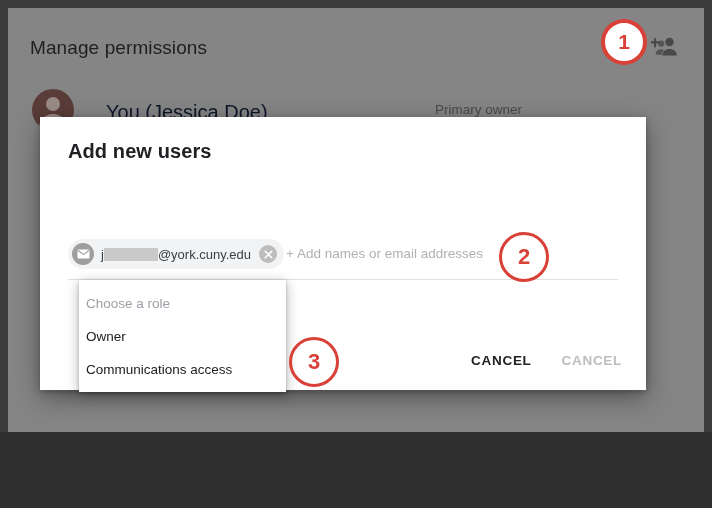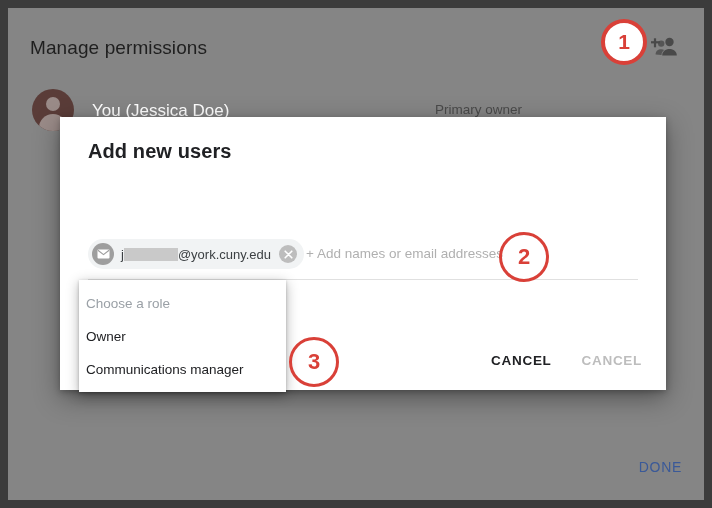--- a/index.html
+++ b/index.html
@@ -8,21 +8,21 @@
     background: #2f2f2f;
   }
   body {
     font-family: "Liberation Sans", sans-serif;
     -webkit-font-smoothing: antialiased;
   }
 
   #screen {
     position: relative;
     width: 712px;
-    height: 508px;
+    height: 432px;
     overflow: hidden;
     background: #3a3a3a;
   }
 
   
   .frame {
     position: absolute;
     left: 0; top: 0;
     width: 712px; height: 508px;
     background: #3c3c3c;
@@ -90,24 +90,24 @@
     left: 50%;
     top: 25px;
     width: 28px;
     height: 24px;
     margin-left: -14px;
     border-radius: 14px 14px 0 0;
     background: #9a8b88;
   }
   .user-name {
     position: absolute;
-    left: 66px;
+    left: 80px;
     top: 15px;
-    font-size: 17px;
-    color: #ffffff;
+    font-size: 20px;
+    color: #0f172a;
   }
   .user-role {
     position: absolute;
     left: 409px;
     top: 16px;
     font-size: 13.5px;
     color: #4a4a4a;
   }
 
   .done-button {
@@ -118,21 +118,21 @@
     font-weight: normal;
     letter-spacing: .7px;
     color: #3a5998;
     cursor: pointer;
     user-select: none;
   }
 
   
   .dialog {
     position: absolute;
-    left: 60px;
+    left: 40px;
     top: 117px;
     width: 606px;
     height: 273px;
     background: #ffffff;
     box-shadow: 0 8px 24px rgba(0,0,0,.38), 0 2px 6px rgba(0,0,0,.25);
   }
   .dialog-title {
     position: absolute;
     left: 28px;
     top: 23px;
@@ -366,20 +366,20 @@
 
     <div class="dialog-actions">
       <div class="btn-text btn-cancel">CANCEL</div>
       <div class="btn-text btn-invite">CANCEL</div>
     </div>
   </div>
 
   <div class="role-dropdown">
     <div class="role-item placeholder">Choose a role</div>
     <div class="role-item">Owner</div>
-    <div class="role-item">Communications manager</div>
+    <div class="role-item">Communications access</div>
   </div>
 
   <div class="badge badge-1">1</div>
   <div class="badge badge-2">2</div>
   <div class="badge badge-3">3</div>
 
 </div>
 
 </body></html>

